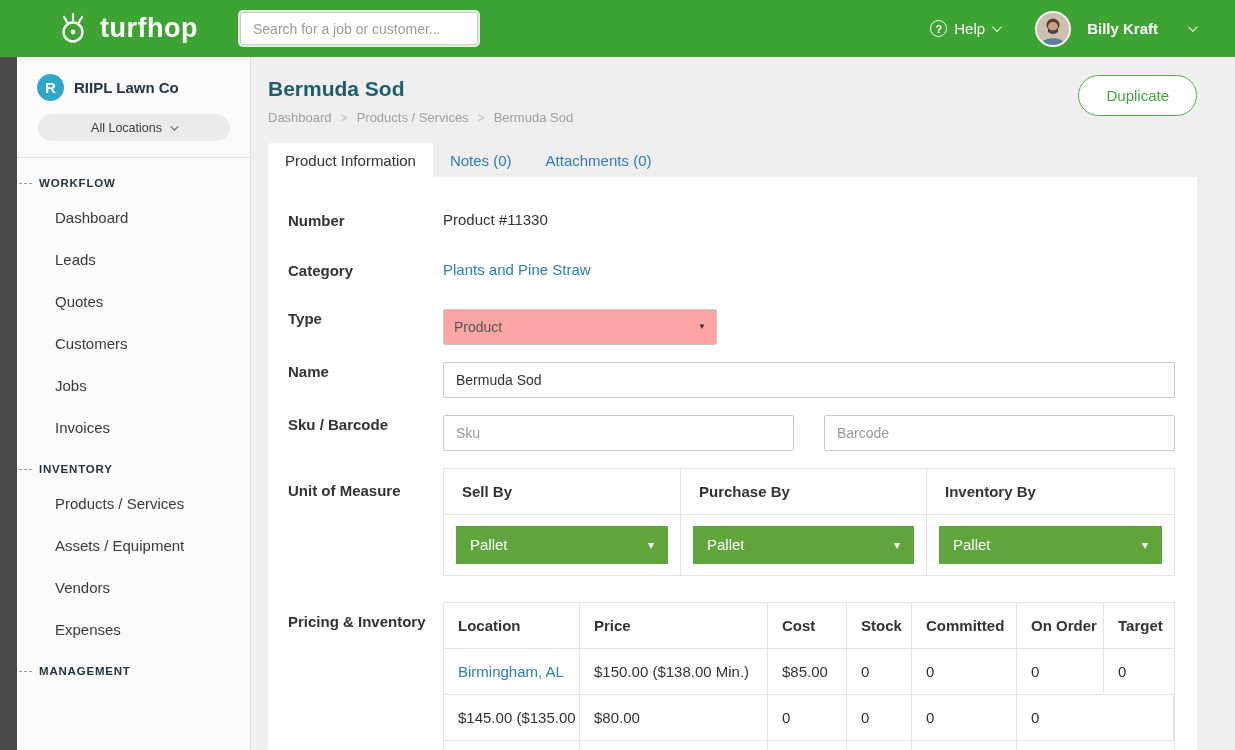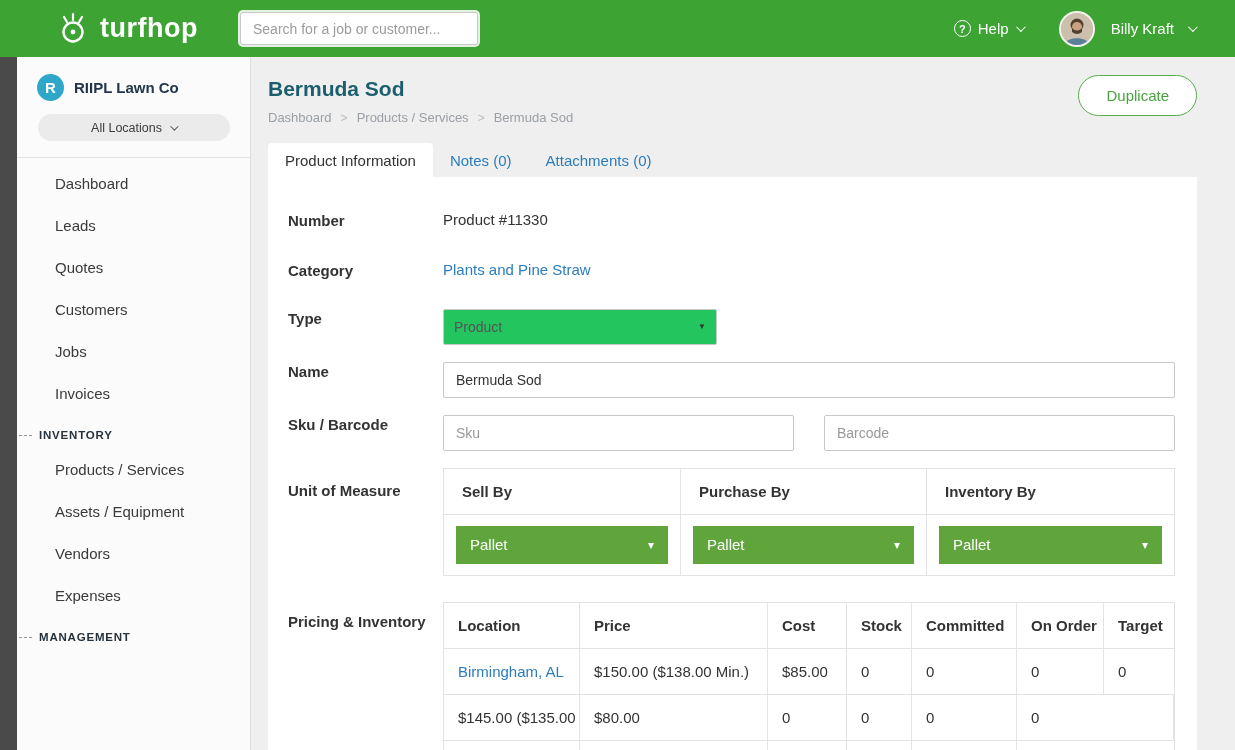--- a/index.html
+++ b/index.html
@@ -18,21 +18,21 @@
   .search::placeholder { color:#9b9b9b; }
   .topbar-right { margin-left:auto; display:flex; align-items:center; gap:10px; }
   .help-group { display:flex; align-items:center; gap:7px; color:#fff; cursor:pointer; margin-right:26px; }
   .help-circle { width:17px; height:17px; border:1.5px solid #fff; border-radius:50%;
     display:flex; align-items:center; justify-content:center; font-size:11px; font-weight:bold; color:#fff; }
   .help-label { font-size:15px; color:#fff; }
   .chev { width:7px; height:7px; border-right:1.5px solid #fff; border-bottom:1.5px solid #fff;
     transform:rotate(45deg) translateY(-2px); }
   .avatar { width:36px; height:36px; border-radius:50%; overflow:hidden; border:2px solid rgba(255,255,255,.8);
     background:#cfc3b2; flex-shrink:0; cursor:pointer; }
-  .user-name { color:#fff; font-size:15px; font-weight:400; margin:0 4px 0 6px; }
+  .user-name { color:#fff; font-size:15px; font-weight:700; margin:0 20px 0 6px; }
 
   
   .shell { display:flex; height:693px; }
   .rail { width:17px; background:#4a4a4a; flex-shrink:0; }
 
   
   .sidebar { width:234px; background:#fbfbfb; border-right:1px solid #ddd; flex-shrink:0; }
   .company { display:flex; align-items:center; gap:10px; padding:17px 14px 0 20px; cursor:pointer; }
   .company-badge { width:27px; height:27px; border-radius:50%; background:#2fa7c8; color:#fff;
     display:flex; align-items:center; justify-content:center; font-size:15px; font-weight:bold; }
@@ -67,21 +67,21 @@
   .card { background:#fff; padding:34px 22px 0 20px; min-height:560px; }
   .frow { display:flex; }
   .frow.center { align-items:flex-start; }
   .frow-label { width:155px; flex-shrink:0; font-size:15px; font-weight:bold; color:#333; line-height:1.35; }
   .frow-control { flex:1; min-width:0; }
   .static-val { font-size:15px; color:#333; }
   .link-blue { font-size:15px; color:#2b7dbd; cursor:pointer; }
 
   .mb-30{margin-bottom:30px;} .mb-27{margin-bottom:27px;} .mb-17{margin-bottom:17px;} .mb-26{margin-bottom:26px;}
 
-  .select { width:274px; height:36px; border:1px solid #c8c8c8; background:#22c55e; border-radius:2px;
+  .select { width:274px; height:36px; border:1px solid #c8c8c8; background:#fca5a5; border-radius:2px;
     display:flex; align-items:center; justify-content:space-between; padding:0 10px; cursor:pointer; }
   .select-text { font-size:14px; color:#555; }
   .select-caret { font-size:8px; color:#333; }
 
   .txt-input { height:36px; width:100%; border:1px solid #c8c8c8; border-radius:2px;
     padding:0 12px; font-size:14px; color:#333; font-family:inherit; outline:none; }
   .txt-input::placeholder { color:#999; }
   .sku-wrap { display:flex; gap:30px; }
   .sku-wrap .txt-input { flex:1; }
 
@@ -150,20 +150,24 @@
       <span class="company-badge">R</span>
       <span class="company-name">RIIPL Lawn Co</span>
     </div>
     <div class="loc-pill">
       <span>All Locations</span>
       <span class="chev-dark"></span>
     </div>
     <div class="side-divider"></div>
 
     <div class="nav">
+      <div class="sec-head">
+        <span class="dash"></span>
+        <span>WORKFLOW</span>
+      </div>
       <div class="nav-item">Dashboard</div>
       <div class="nav-item">Leads</div>
       <div class="nav-item">Quotes</div>
       <div class="nav-item">Customers</div>
       <div class="nav-item">Jobs</div>
       <div class="nav-item">Invoices</div>
 
       <div class="sec-head">
         <span class="dash"></span>
         <span>INVENTORY</span>

